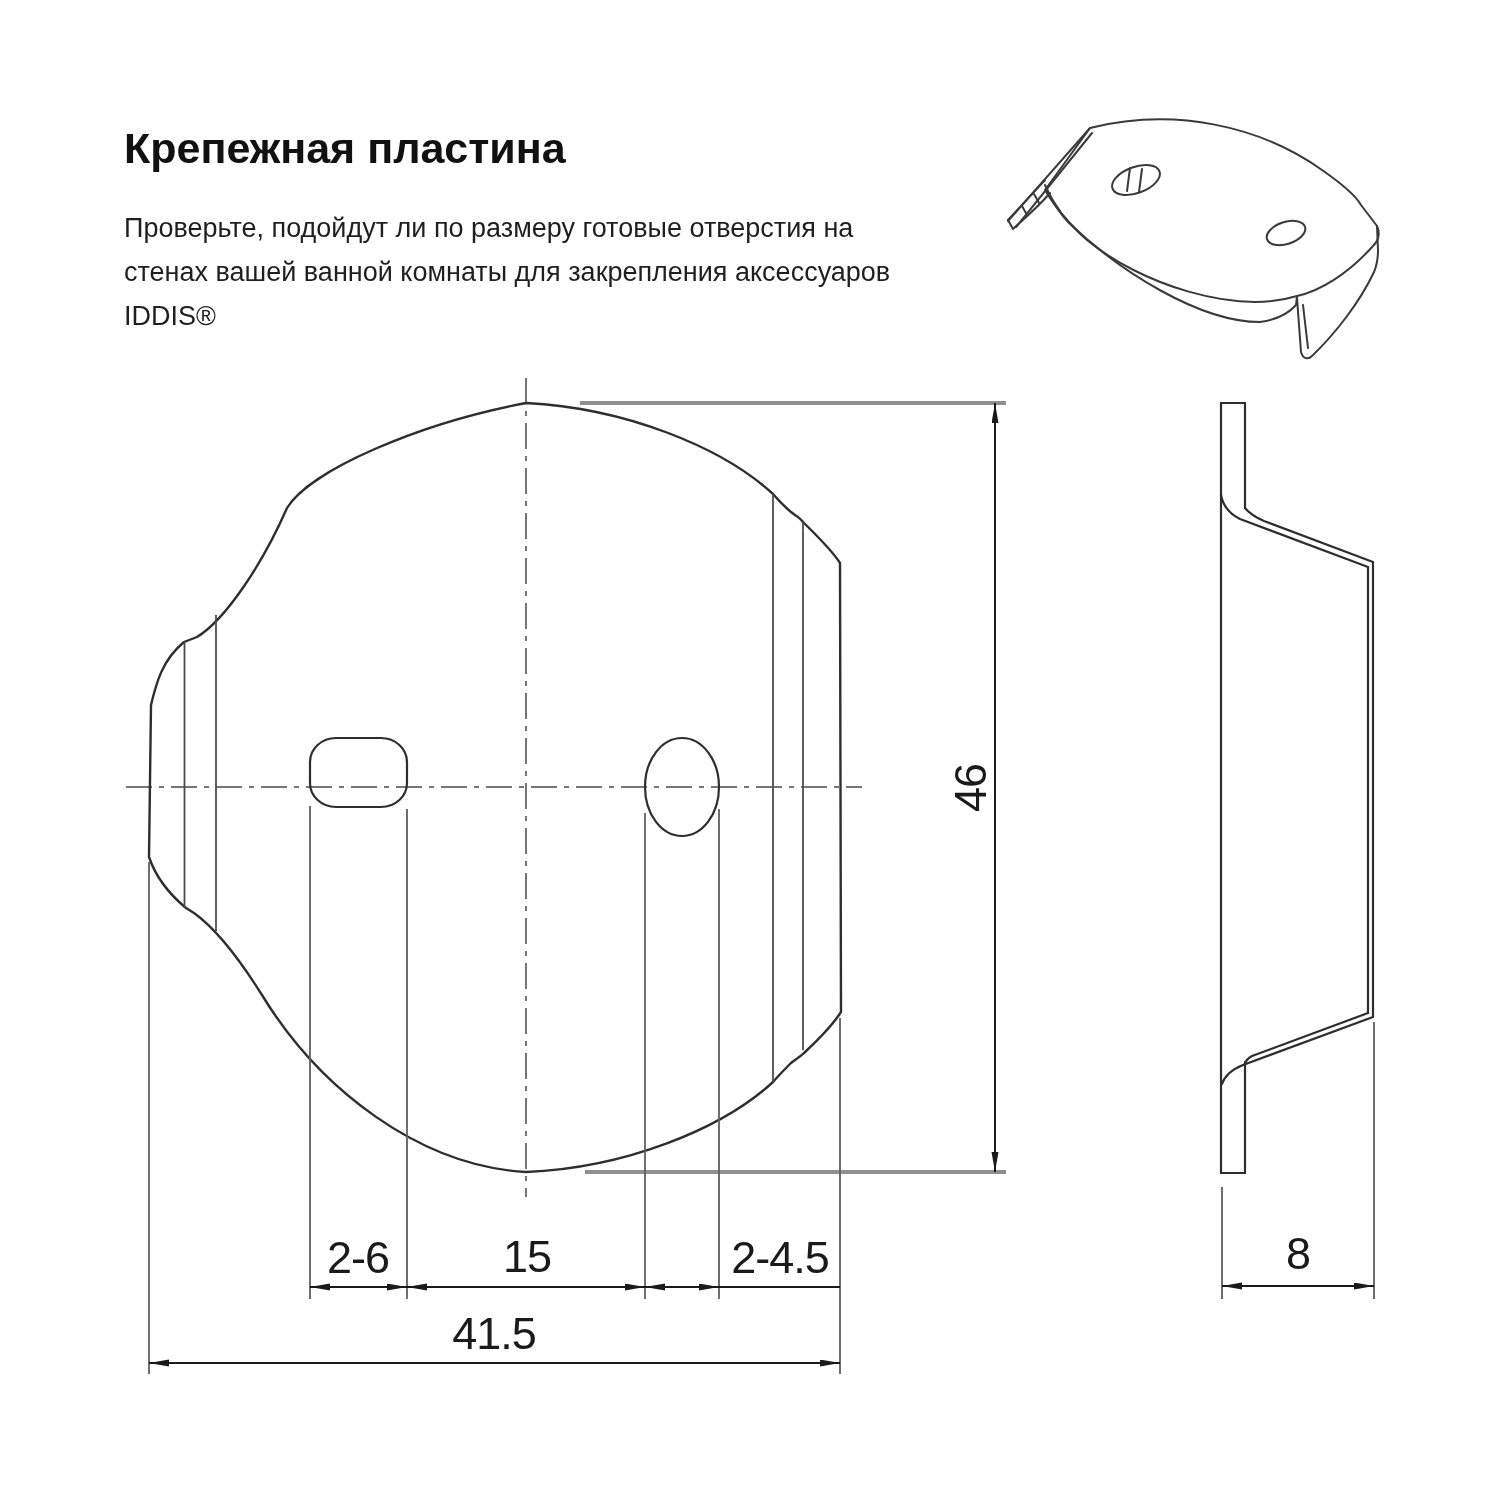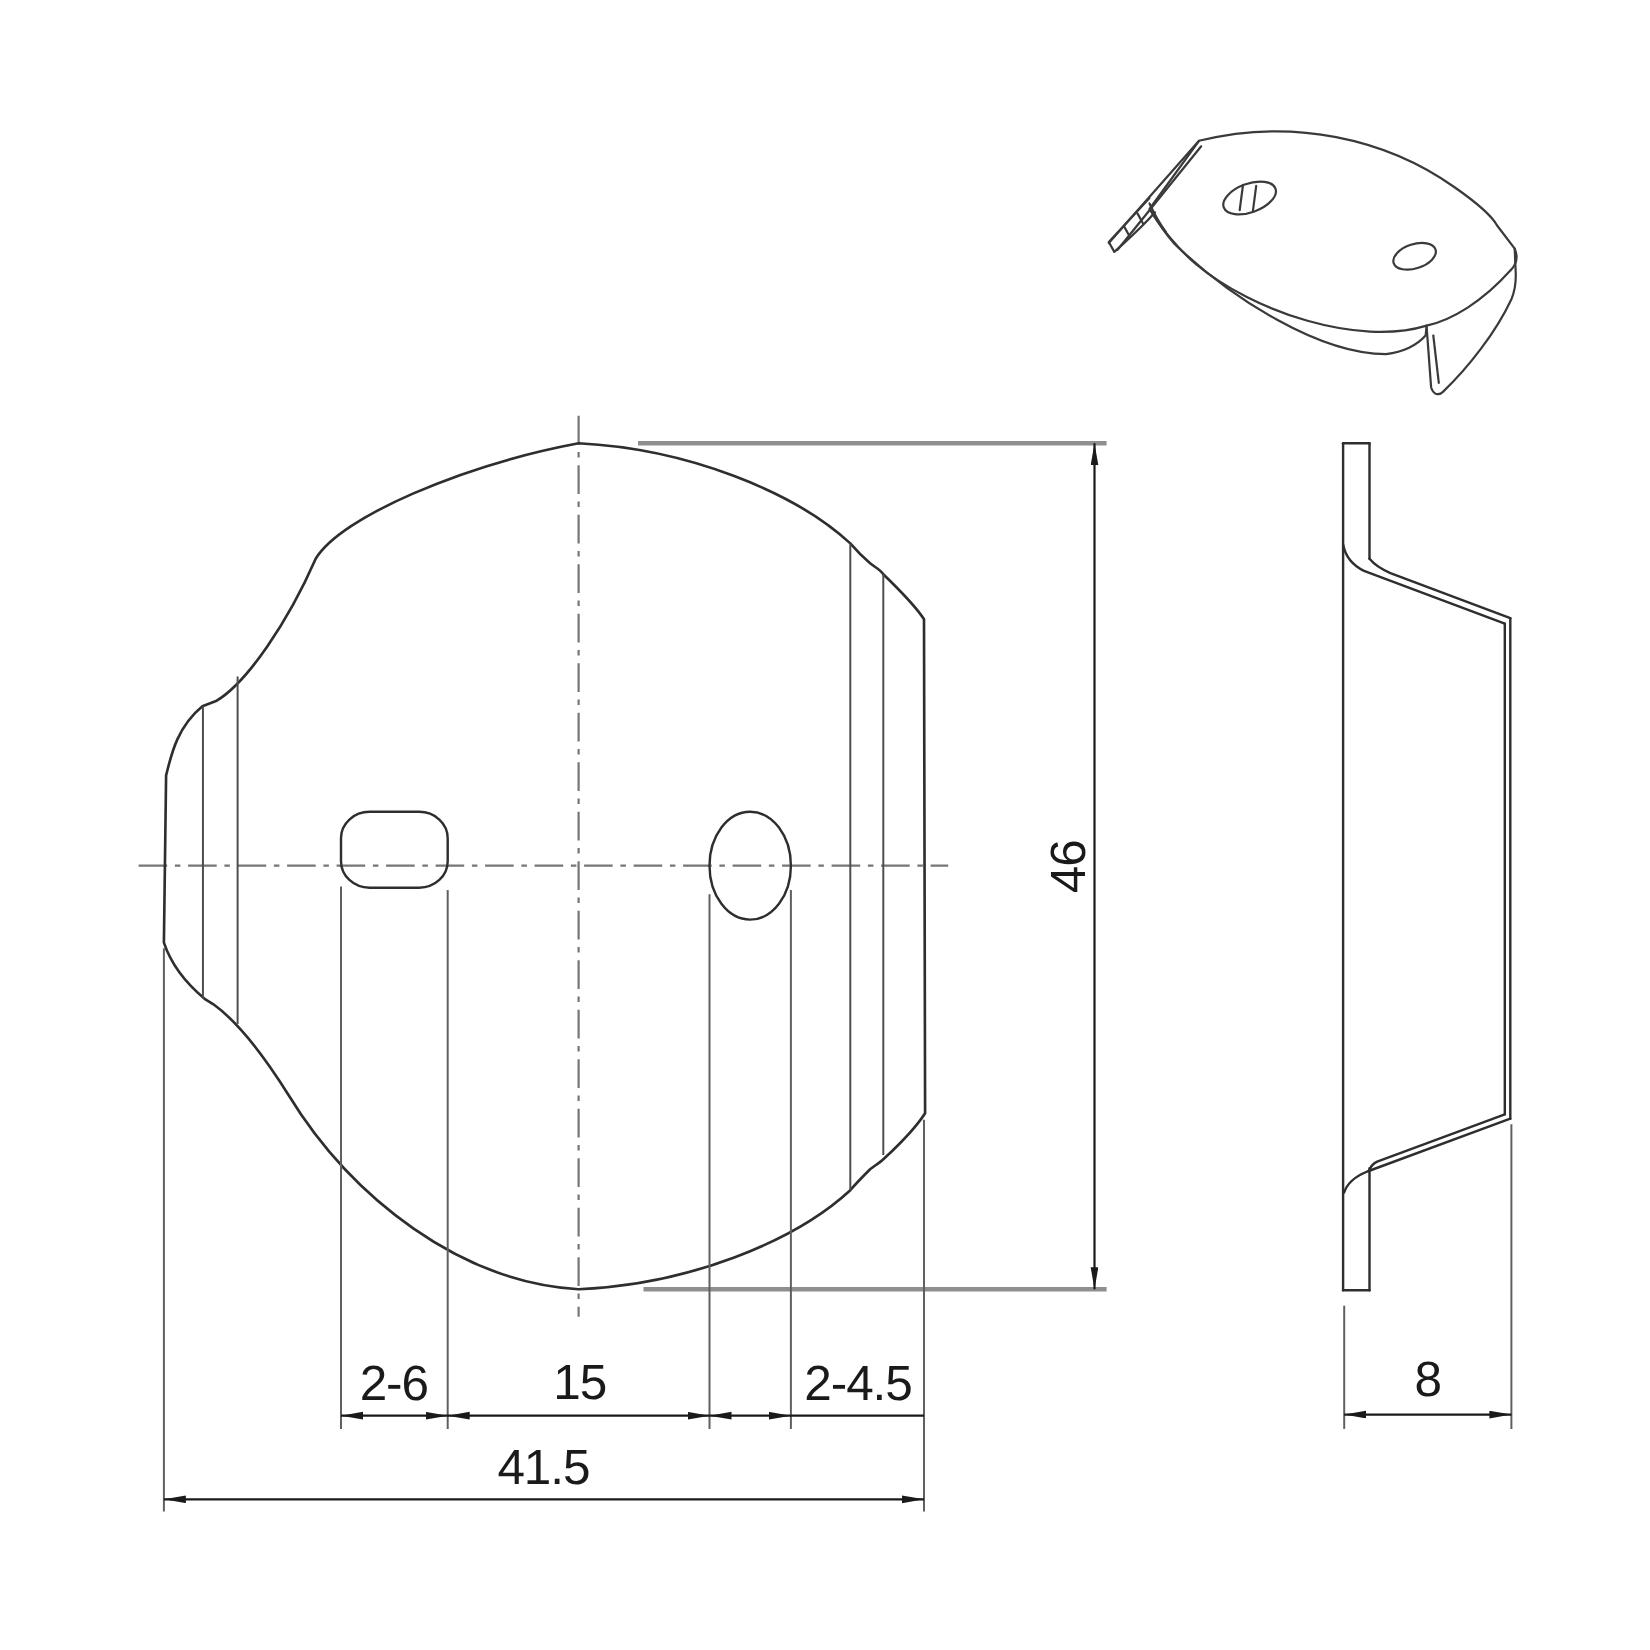--- a/index.html
+++ b/index.html
@@ -38,20 +38,22 @@
   .dimLine{fill:none;stroke:var(--c-dim);stroke-width:2;}
   .dimText{
     font-family:"Liberation Sans", sans-serif;font-size:45px;fill:var(--c-dim);
     letter-spacing:-1px;
   }
 </style>
 </head>
 <body>
 
 <div class="hdr">
+  <h1>Крепежная пластина</h1>
+  <p>Проверьте, подойдут ли по размеру готовые отверстия на стенах вашей ванной комнаты для закрепления аксессуаров IDDIS®</p>
 </div>
 
 <svg class="drawing" viewBox="0 0 1500 1500">
   <defs>
     <marker id="arr" markerUnits="userSpaceOnUse" markerWidth="22" markerHeight="10" refX="20" refY="3.5" orient="auto-start-reverse">
       <path d="M20,3.5 L0,7 L0,0 Z" fill="#1a1a1a"></path>
     </marker>
   </defs>
 
   <g>

